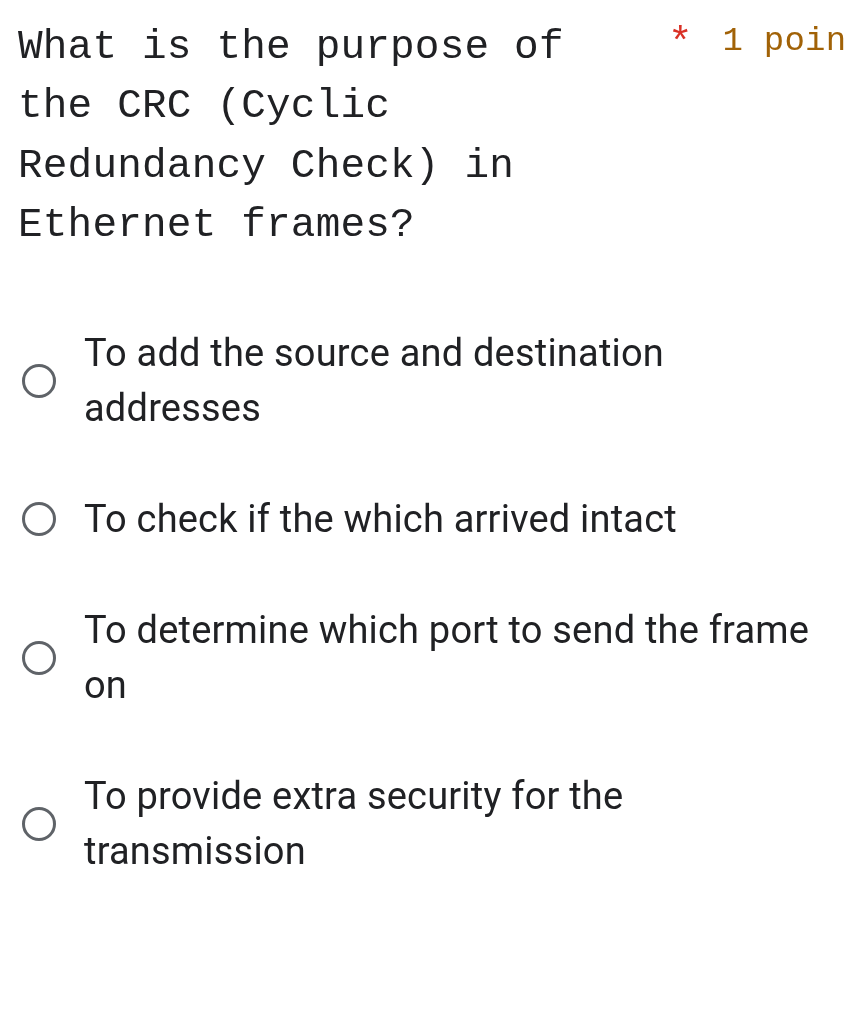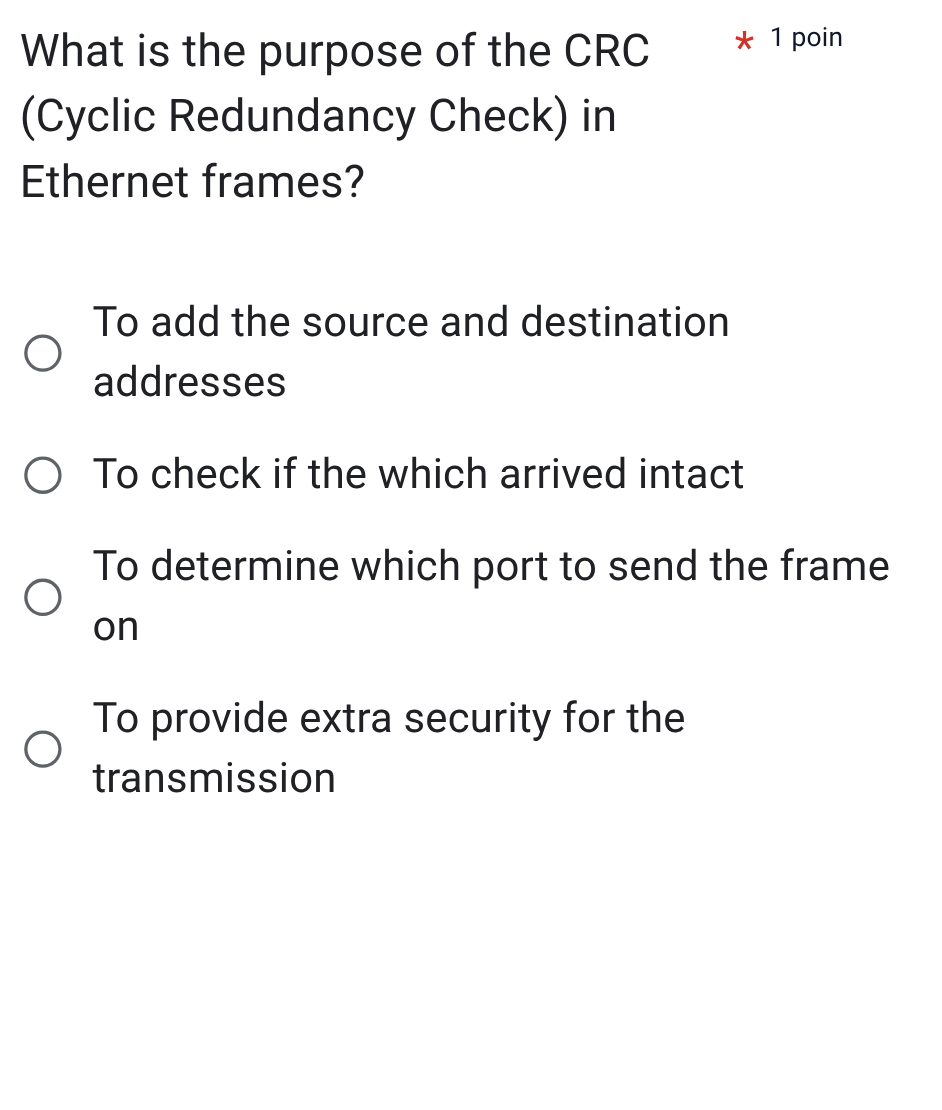--- a/index.html
+++ b/index.html
@@ -13,47 +13,48 @@
       width: 856px;
       height: 1009px;
       padding: 18px 10px 18px 18px;
       color: #202124;
       overflow: hidden;
     }
     .question-header {
       display: flex;
       align-items: flex-start;
       margin-bottom: 70px;
+      font-family: Liberation Mono, monospace;
     }
     .question-text {
       font-size: 41px;
       line-height: 1.45;
       color: #202124;
       letter-spacing: 0.2px;
       flex: 0 0 auto;
       max-width: 640px;
     }
     .required-asterisk {
       color: #d93025;
       font-size: 41px;
       margin-left: 10px;
       line-height: 1.3;
     }
     .points-label {
-      color: #0f172a;
-      font-size: 24px;
-      margin-left: 14px;
+      color: #a16207;
+      font-size: 34px;
+      margin-left: 30px;
       white-space: nowrap;
       line-height: 1.4;
       letter-spacing: 0.2px;
     }
     .options-container {
       display: flex;
       flex-direction: column;
-      gap: 28px;
+      gap: 56px;
       padding-left: 4px;
     }
     .option-row {
       display: flex;
       align-items: center;
       gap: 28px;
       cursor: pointer;
     }
     .radio-circle {
       width: 34px;

